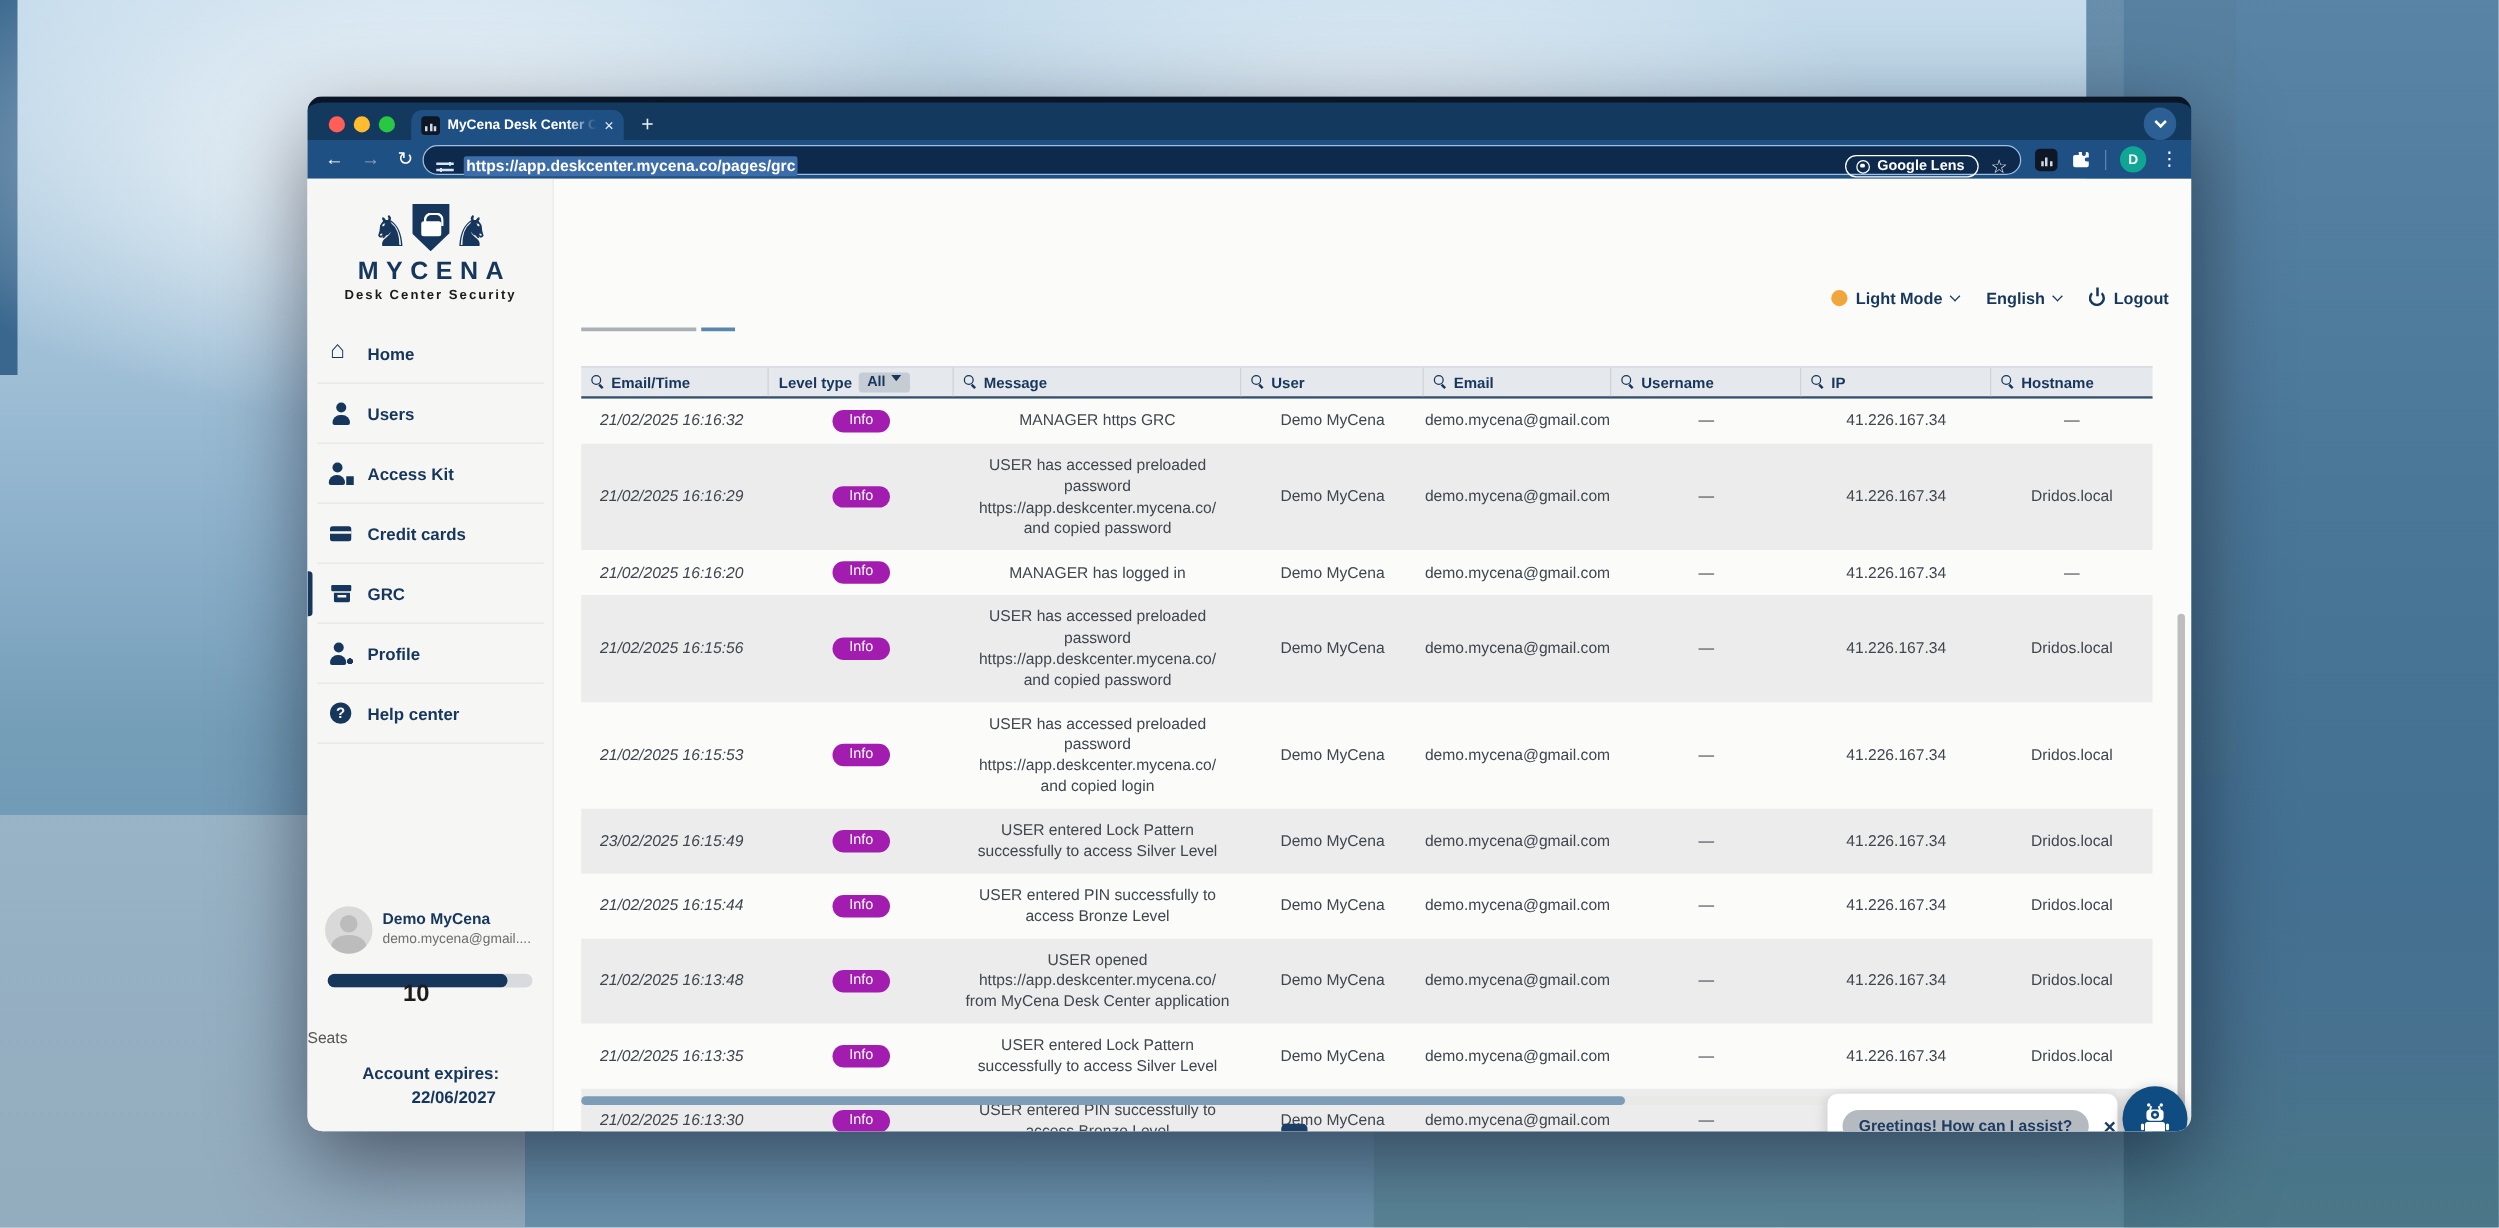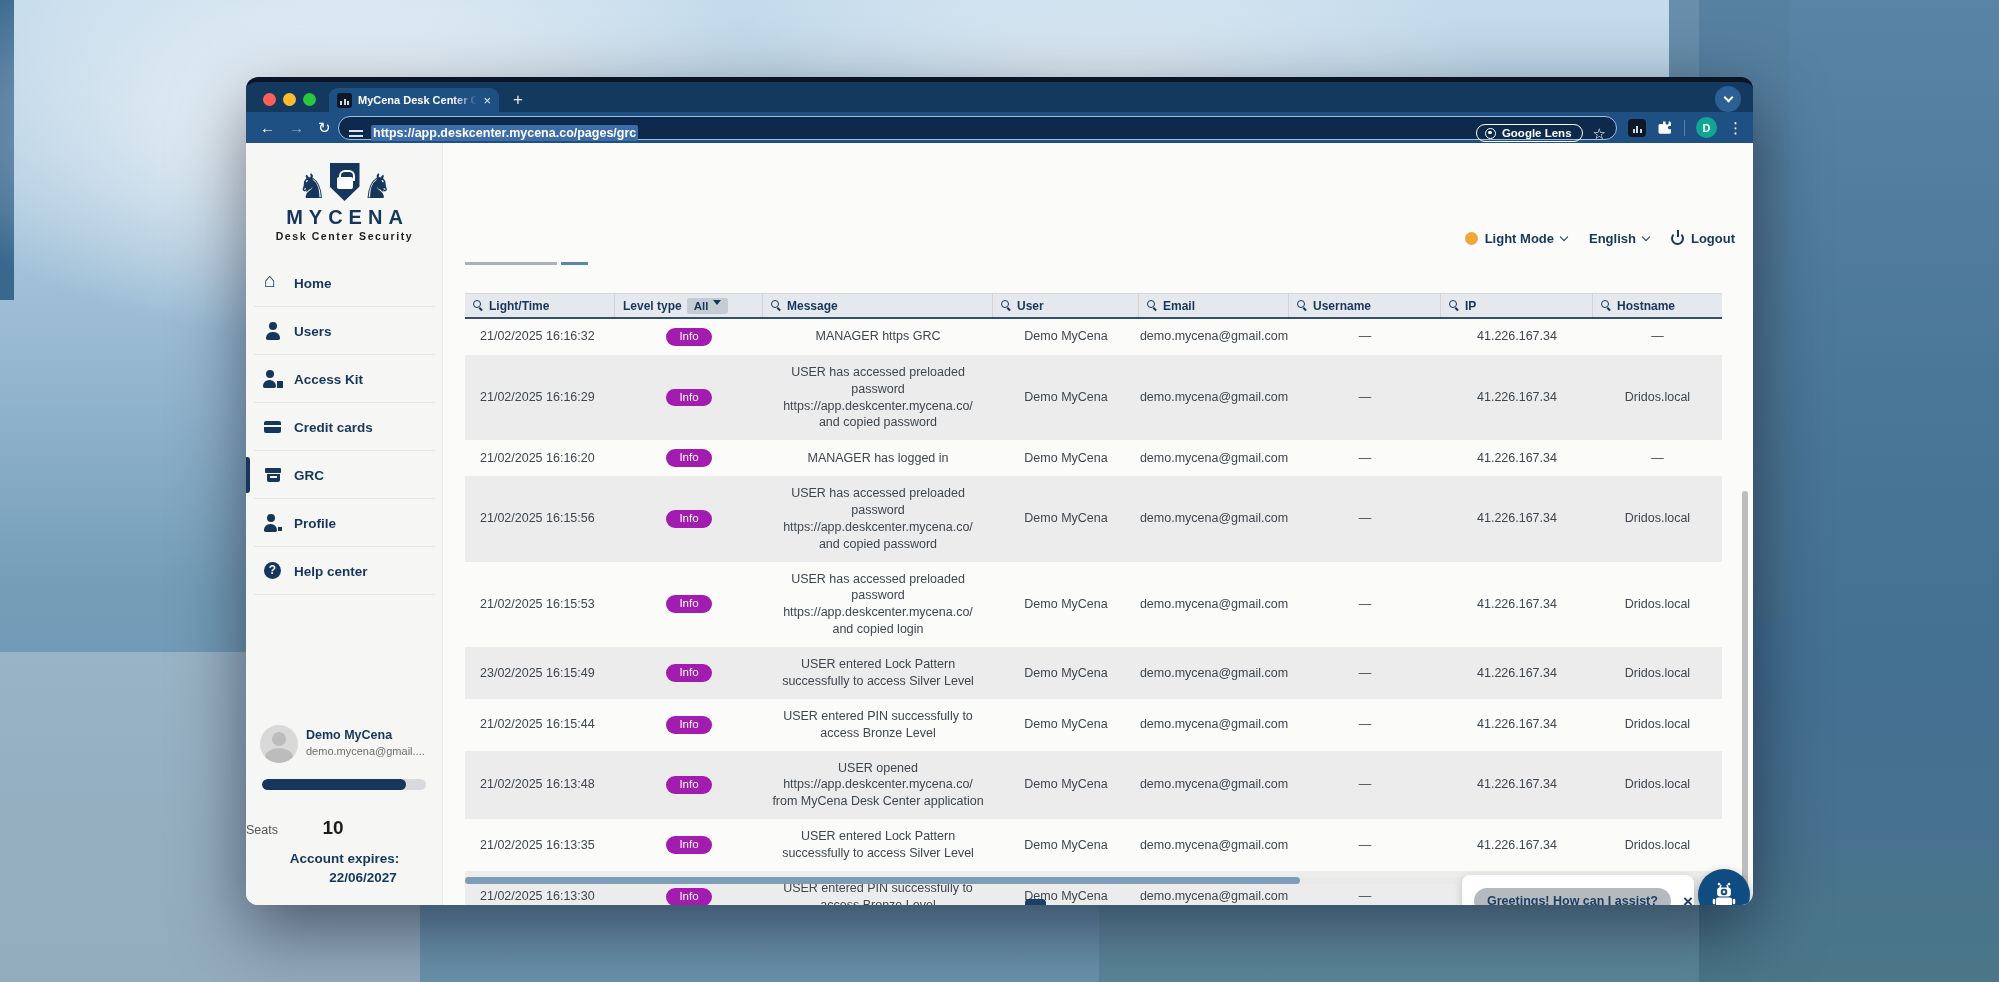--- a/index.html
+++ b/index.html
@@ -101,21 +101,21 @@
   .ic-help-icon::before { content:"?"; position:absolute; left:1px; top:1px; width:17px; height:17px; background:#16365c; color:#f6f6f4; border-radius:50%; font-size:12px; font-weight:bold; text-align:center; line-height:17px; }
 
   .account { position:absolute; left:0; top:580px; width:197px; }
   .acct-avatar { position:absolute; left:14px; top:2px; width:38px; height:38px; border-radius:50%; background:#d9d9d9; overflow:hidden; }
   .acct-avatar::before { content:""; position:absolute; left:12px; top:7px; width:14px; height:14px; border-radius:50%; background:#bcbcbc; }
   .acct-avatar::after { content:""; position:absolute; left:5px; top:23px; width:28px; height:18px; border-radius:50% 50% 0 0; background:#bcbcbc; }
   .acct-name { position:absolute; left:60px; top:5px; font-size:12.5px; font-weight:bold; color:#16365c; }
   .acct-email { position:absolute; left:60px; top:22px; font-size:11px; color:#6e6e6e; }
   .progress { position:absolute; left:16px; top:56px; width:164px; height:11px; border-radius:6px; background:#d8dadd; overflow:hidden; }
   .progress-fill { height:100%; background:#16365c; border-radius:6px; width:88%; }
-  .seats-num { position:absolute; left:0; top:94px; width:174px; text-align:center; font-size:19px; font-weight:bold; color:#1c1c1c; }
+  .seats-num { position:absolute; left:0; top:62px; width:174px; text-align:center; font-size:19px; font-weight:bold; color:#1c1c1c; }
   .seats-label { position:absolute; left:0; top:100px; width:197px; text-align:left; font-size:12.5px; color:#555; }
   .expires-label { position:absolute; left:0; top:128px; width:197px; text-align:center; font-size:13.5px; font-weight:bold; color:#16365c; }
   .expires-date { position:absolute; left:0; top:147px; width:234px; text-align:center; font-size:13.5px; font-weight:bold; color:#16365c; }
 
   
   .hdr-actions { position:absolute; right:18px; top:88px; display:flex; align-items:center; gap:22px; }
   .hdr-item { display:flex; align-items:center; gap:7px; font-size:13px; font-weight:bold; color:#16365c; }
   .theme-dot { width:13px; height:13px; border-radius:50%; background:#f0a63b; }
   .chev-sm { width:6px; height:6px; border-right:1.8px solid #16365c; border-bottom:1.8px solid #16365c; transform:rotate(45deg); margin-top:-3px; }
   .power { position:relative; width:13px; height:13px; border:2px solid #16365c; border-radius:50%; border-top-color:transparent; }
@@ -134,21 +134,21 @@
   .mag::before { content:""; position:absolute; left:0; top:0; width:6px; height:6px; border:1.6px solid #16365c; border-radius:50%; }
   .mag::after { content:""; position:absolute; left:7px; top:7px; width:4px; height:1.6px; background:#16365c; transform:rotate(45deg); transform-origin:0 0; }
   .level-chip { display:inline-flex; align-items:flex-start; gap:5px; background:#c5ccd4; border-radius:3px; padding:2px 7px; font-size:11.5px; font-weight:bold; color:#16365c; }
   .caret-down { width:0; height:0; border-left:4px solid transparent; border-right:4px solid transparent; border-top:5px solid #16365c; }
 
   .c0{width:150px;} .c1{width:148px;} .c2{width:230px;} .c3{width:146px;} .c4{width:150px;} .c5{width:152px;} .c6{width:152px;} .c7{width:129px;}
 
   .tbody .log-row { display:flex; align-items:center; background:#fbfbfa; }
   .tbody .log-row:nth-child(even) { background:#ececec; }
   .td { padding:9px 8px; font-size:12.5px; color:#3f464e; line-height:1.35; text-align:center; display:flex; align-items:center; justify-content:center; }
-  .td.c0 { justify-content:flex-start; text-align:right; padding-left:15px; white-space:nowrap; }
+  .td.c0 { justify-content:flex-start; text-align:right; padding-left:15px; white-space:nowrap;font-style:italic; }
   .badge-info { background:#a21caf; color:#fff; font-size:11.5px; font-weight:normal; border-radius:12px; padding:2px 13px; line-height:1.2; }
 
   
   .hscroll { position:absolute; left:219px; top:734px; width:1257px; height:7px; border-radius:4px; background:#e9e9e8; }
   .hscroll-thumb { position:absolute; left:0; top:0; width:835px; height:7px; border-radius:4px; background:#7d9cb8; }
   .vscroll { position:absolute; left:1496px; top:348px; width:6px; height:470px; border-radius:3px; background:#bdbdbd; }
 
   
   .pagination { position:absolute; left:219px; top:756px; width:1257px; display:flex; align-items:center; justify-content:center; gap:10px; }
   .pg-arrow { font-size:12px; color:#8a8a8a; background:none; border:none; line-height:1; }
@@ -306,21 +306,21 @@
       </span>
     </div>
 
     <span class="tabbar-remnant-gray"></span>
     <span class="tabbar-remnant-blue"></span>
 
     <div class="log-table">
       <div class="thead">
         <span class="th c0">
             <span class="mag"></span>
-            <span>Light/Time</span>
+            <span>Email/Time</span>
           </span>
         <span class="th c1">
             <span>Level type</span>
             <span class="level-chip">
               <span>All</span>
               <span class="caret-down"></span>
             </span>
           </span>
         <span class="th c2">
             <span class="mag"></span>

